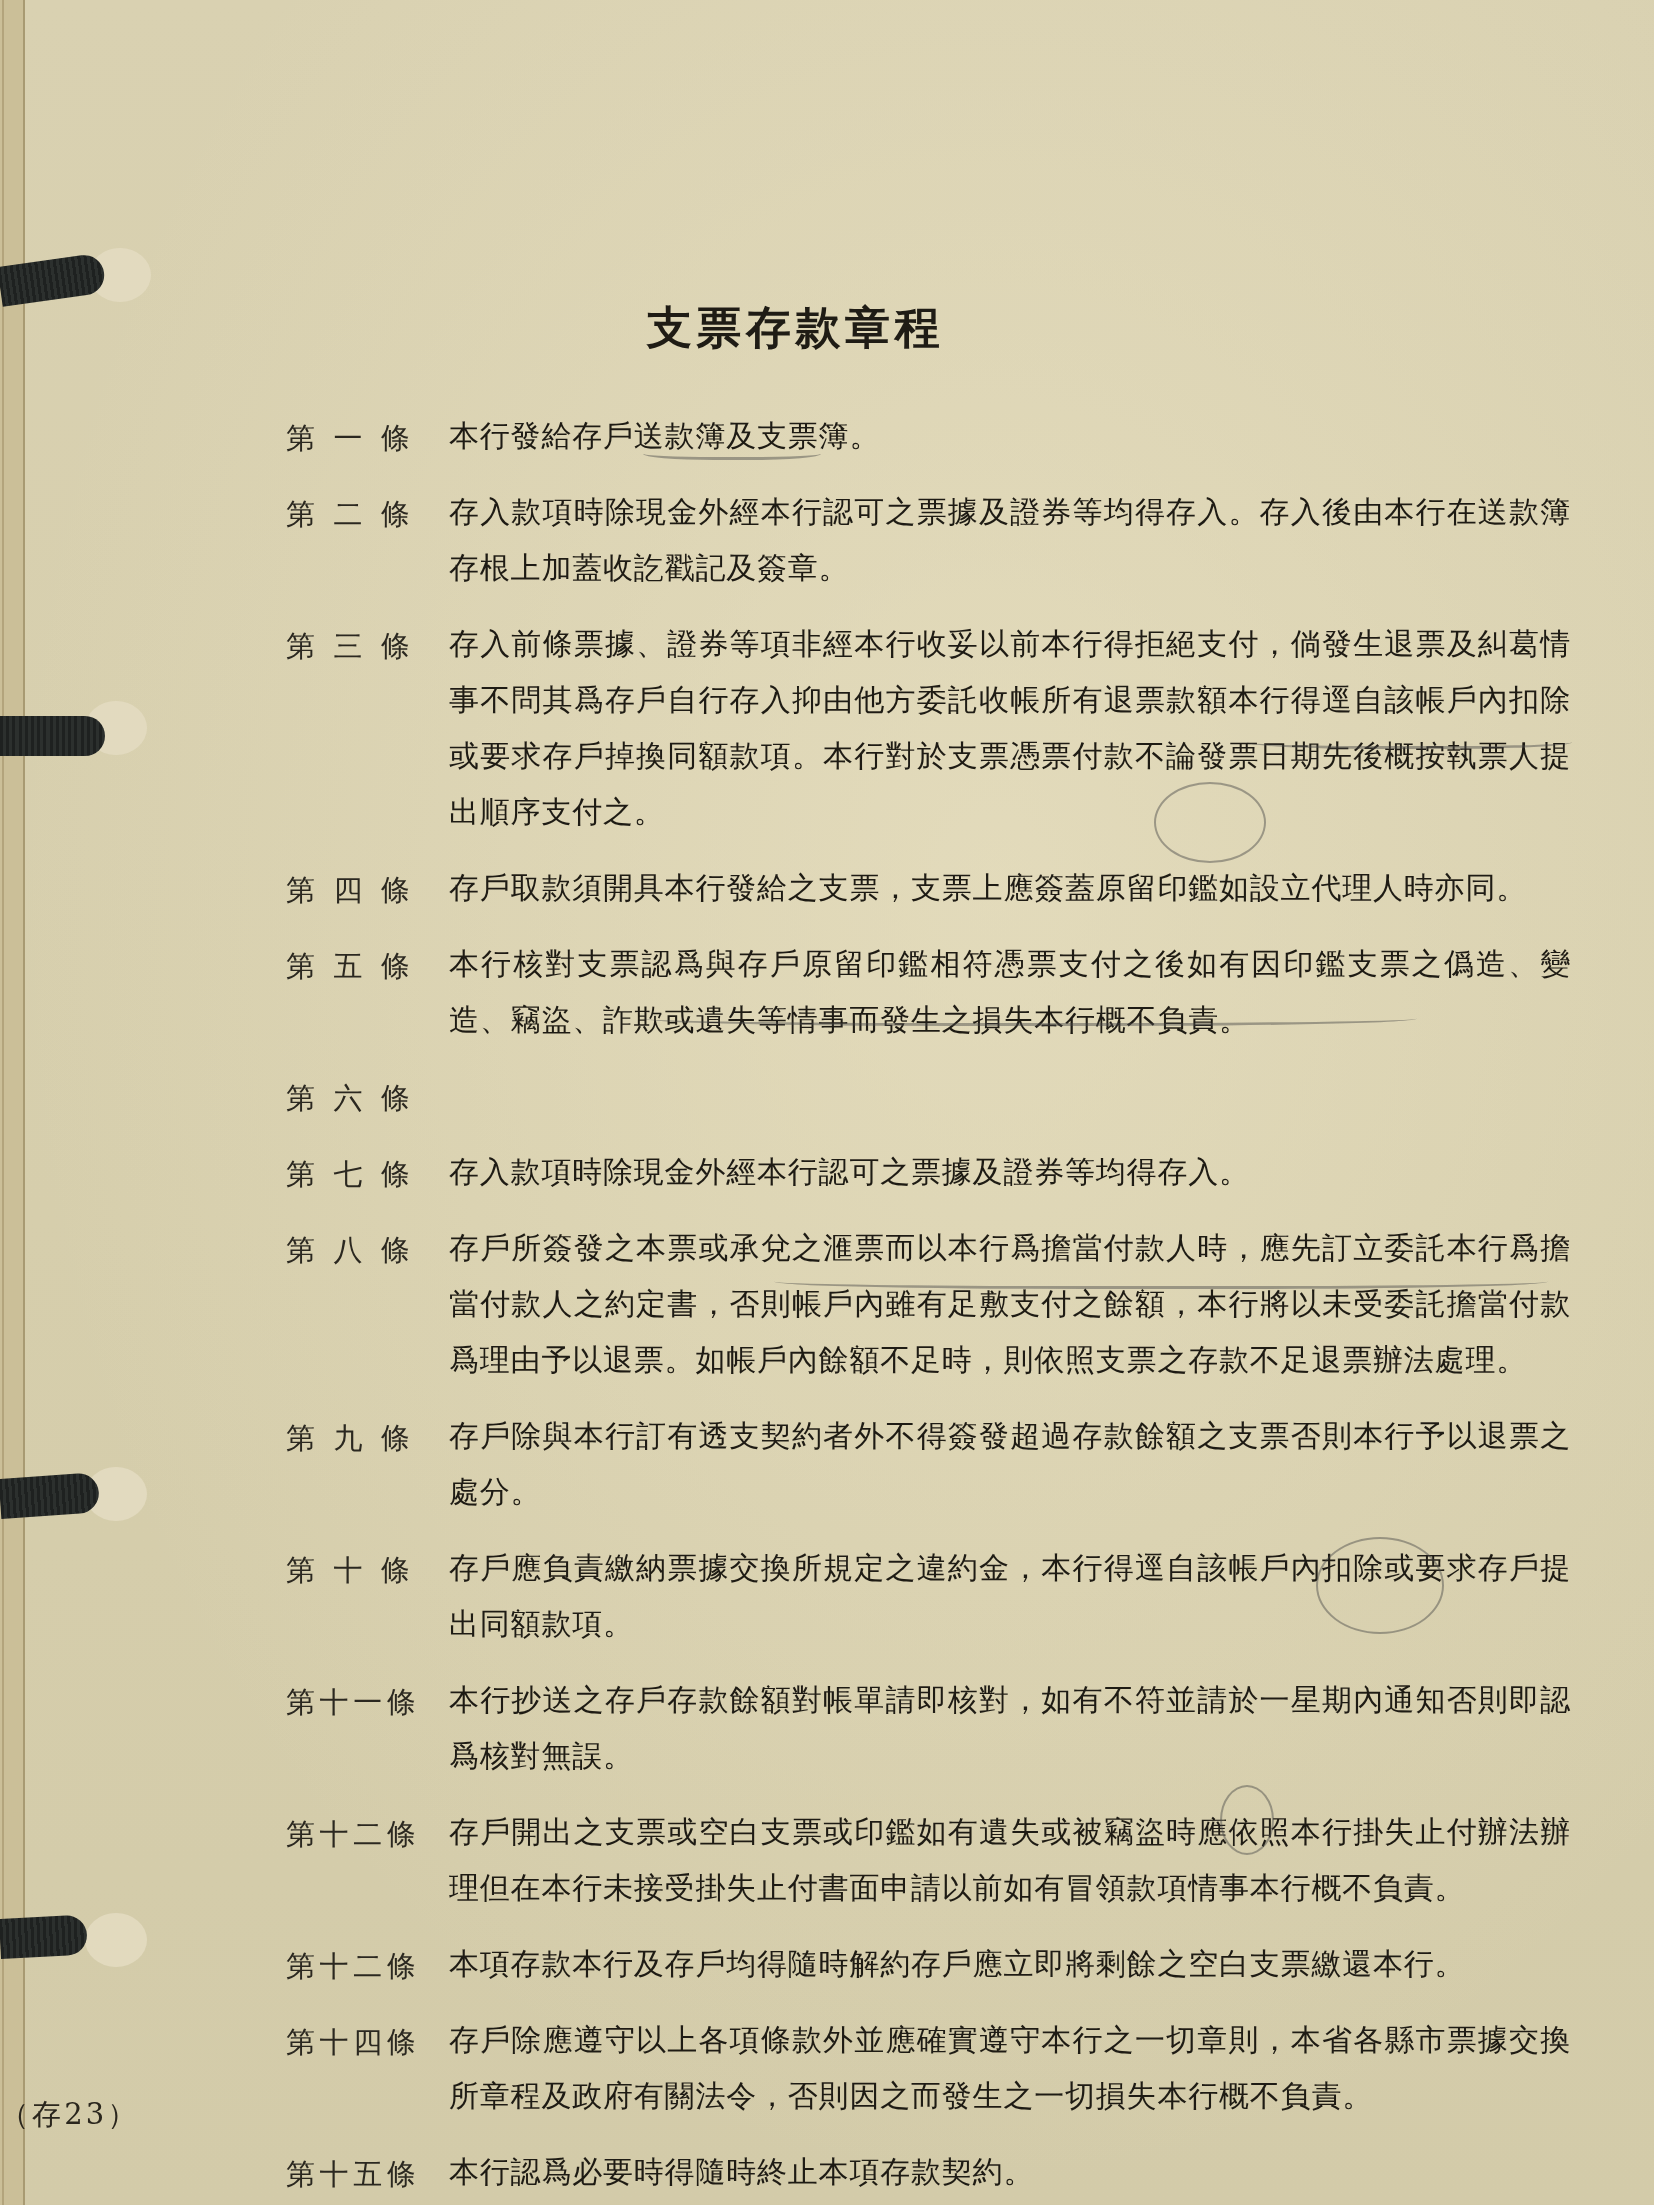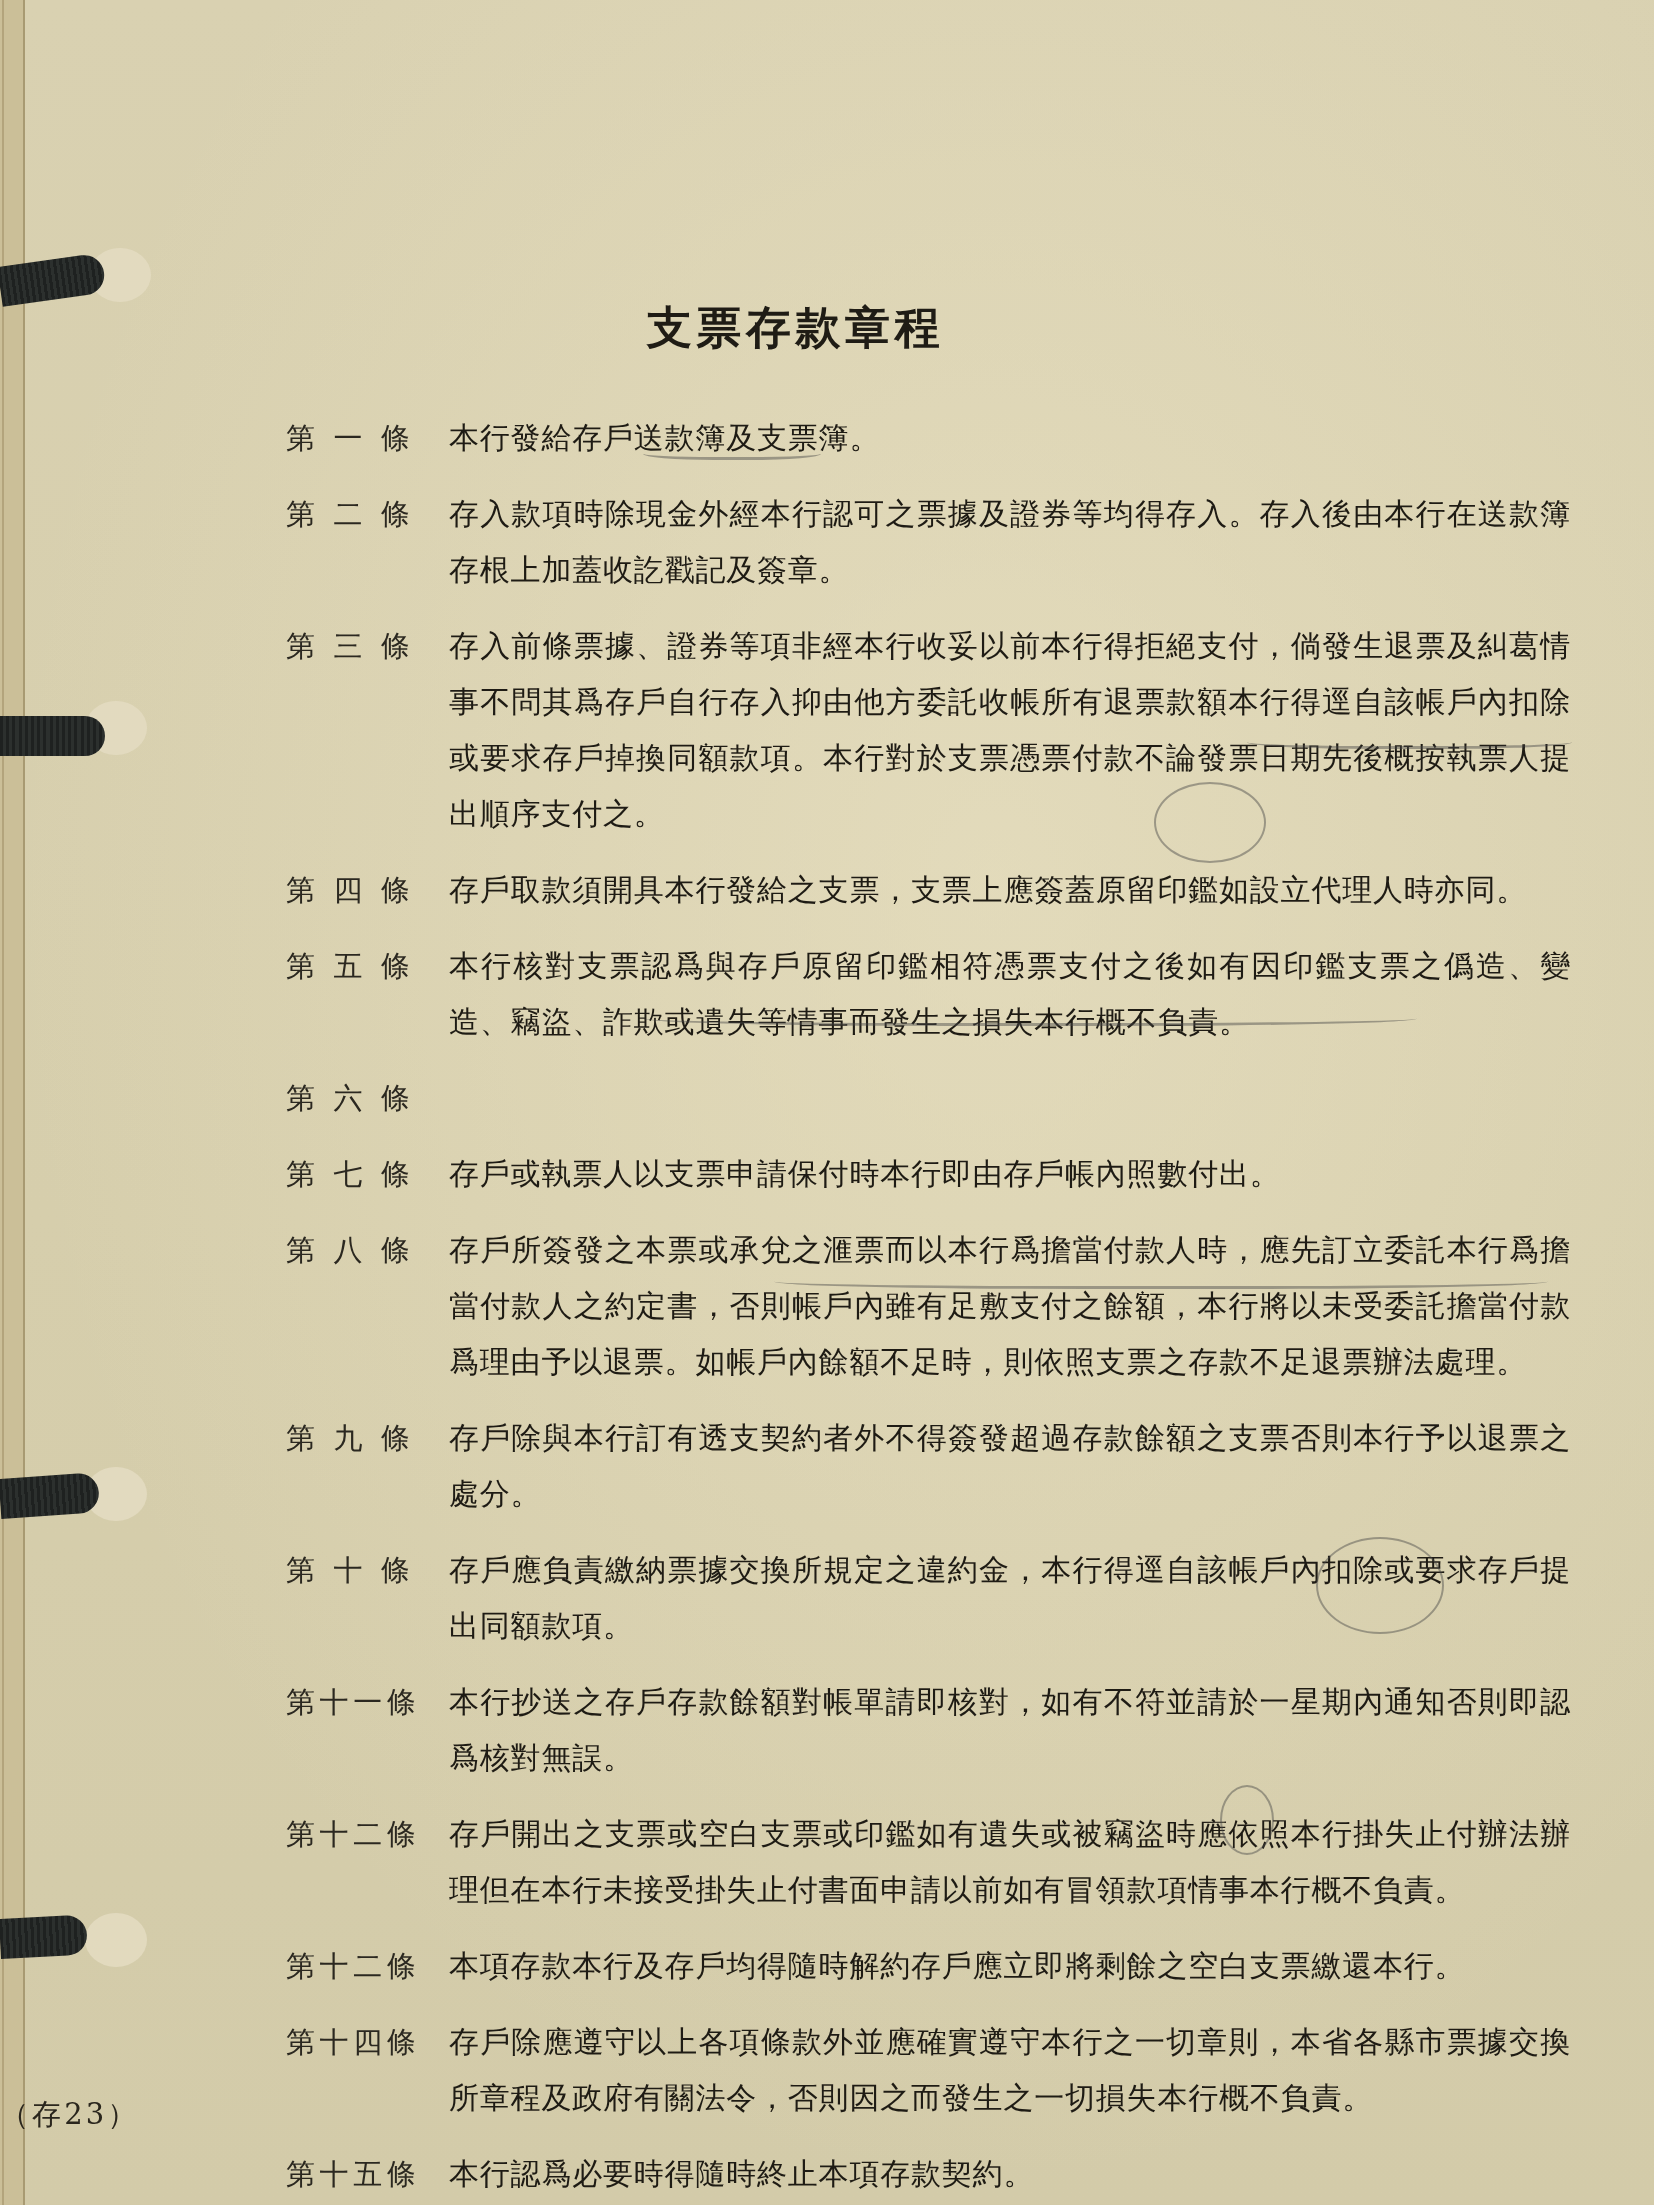--- a/index.html
+++ b/index.html
@@ -38,21 +38,21 @@
     font-size: 45px; font-weight: bold; letter-spacing: 4.6px; color: #1f1c15;
   }
   .articles { position: absolute; left: 286px; top: 410px; width: 1285px; }
   .article { display: flex; margin-bottom: 20px; }
   .art-label {
     width: 163px; flex: none; font-size: 29px; line-height: 56px; color: #2b2820;
     letter-spacing: 4.6px; white-space: nowrap;
   }
   .art-text {
     flex: 1; font-size: 30px; line-height: 56px; color: #1e1b14;
-    letter-spacing: 0.8px; text-align: justify;
+    letter-spacing: 0.8px; text-align: justify; font-family: Liberation Mono, monospace;
   }
   .folio {
     position: absolute; left: 0; width: 1655px; top: 2095px;
     text-align: left; font-family: "DejaVu Serif", serif; font-size: 29px; color: #2a261d;
     letter-spacing: 3.1px;
   }
   .pencil {
     position: absolute; border-bottom: 3.1px solid rgba(70,70,70,0.45); border-radius: 40%;
   }
   .circle {
@@ -96,21 +96,21 @@
     </div>
     <div class="article">
       <div class="art-label">第 五 條</div>
       <div class="art-text">本行核對支票認爲與存戶原留印鑑相符憑票支付之後如有因印鑑支票之僞造、變造、竊盜、詐欺或遺失等情事而發生之損失本行概不負責。</div>
     </div>
     <div class="article">
       <div class="art-label">第 六 條</div>
     </div>
     <div class="article">
       <div class="art-label">第 七 條</div>
-      <div class="art-text">存戶或執票人以支票申請保付時本行即由存戶帳內照數付出。</div>
+      <div class="art-text">存入款項時除現金外經本行認可之票據及證券等均得存入。</div>
     </div>
     <div class="article">
       <div class="art-label">第 八 條</div>
       <div class="art-text">存戶所簽發之本票或承兌之滙票而以本行爲擔當付款人時，應先訂立委託本行爲擔當付款人之約定書，否則帳戶內雖有足敷支付之餘額，本行將以未受委託擔當付款爲理由予以退票。如帳戶內餘額不足時，則依照支票之存款不足退票辦法處理。</div>
     </div>
     <div class="article">
       <div class="art-label">第 九 條</div>
       <div class="art-text">存戶除與本行訂有透支契約者外不得簽發超過存款餘額之支票否則本行予以退票之處分。</div>
     </div>
     <div class="article">

